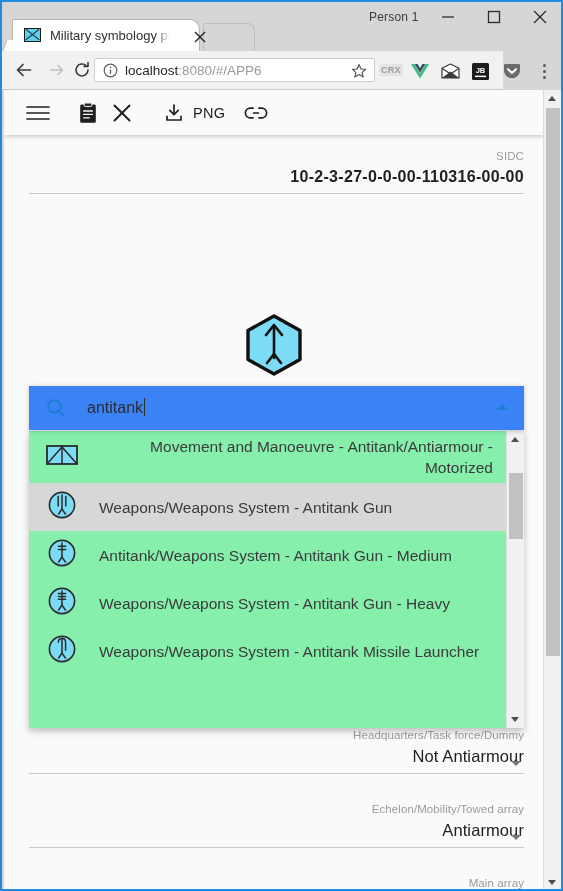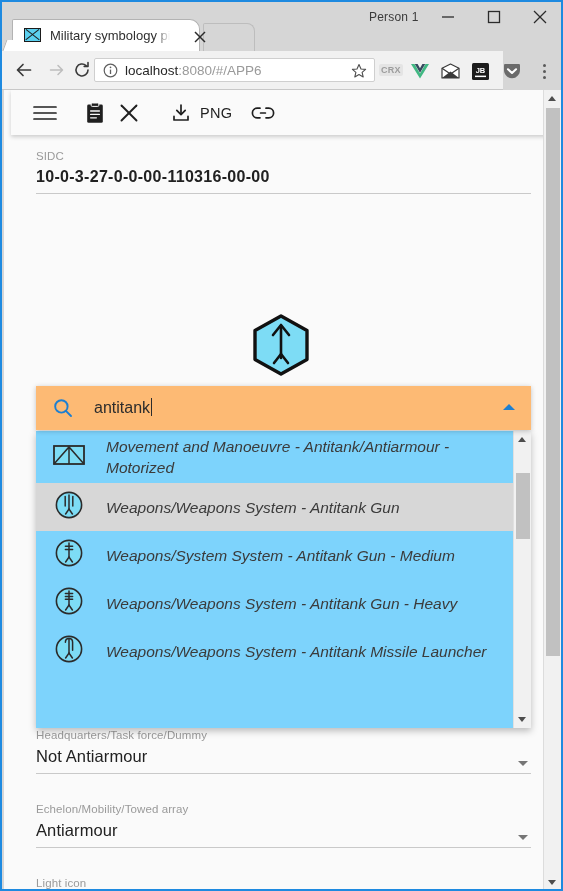--- a/index.html
+++ b/index.html
@@ -60,21 +60,21 @@
   .ext-crx{left:377px;top:13px;font-size:9px;color:#9c9c9c;background:#e4e4e4;
       border-radius:2px;padding:1px 2px;letter-spacing:.3px;font-weight:bold;}
   .ext-vue{left:409px;} .ext-mail{left:439px;} .ext-jb{left:470px;} .ext-pocket{left:501px;}
   .ext-menu{position:absolute;left:535px;top:11px;width:14px;height:18px;cursor:default;}
   .dot{position:absolute;left:6px;width:3px;height:3px;border-radius:50%;background:#5a5a5a;}
   .dot.d1{top:2px;} .dot.d2{top:8px;} .dot.d3{top:14px;}
 
   
   .viewport{position:absolute;left:2px;top:88px;width:557px;height:801px;background:#fafafa;
             overflow:hidden;}
-  .page{position:absolute;left:7px;top:0;width:478px;height:801px;background:#fafafa;}
+  .page{position:absolute;left:0;top:0;width:478px;height:801px;background:#fafafa;text-align:right;}
 
   .apptoolbar{position:absolute;left:0;top:0;width:540px;height:45px;background:#fafafa;
       box-shadow:0 2px 4px rgba(0,0,0,.18);z-index:5;}
   .tb-item{position:absolute;top:0;height:45px;display:flex;align-items:center;cursor:default;}
   .tb-menu{left:22px;} .tb-clip{left:75px;} .tb-close{left:108px;}
   .tb-png{left:160px;} .tb-link{left:240px;}
   .tb-png-label{margin-left:9px;font-size:14.5px;color:#1f1f1f;letter-spacing:.3px;}
 
   
   .field{position:absolute;left:25px;width:495px;}
@@ -89,32 +89,32 @@
   .f-status{top:565px;}
   .f-hq{top:639px;}
   .f-echelon{top:713px;}
   .f-main{top:787px;}
 
   
   .symbol-wrap{position:absolute;left:0;top:220px;width:540px;height:70px;
       display:flex;align-items:center;justify-content:center;}
 
   
-  .search-box{position:absolute;left:25px;top:296px;width:495px;height:44px;background:#fdba74;
+  .search-box{position:absolute;left:25px;top:296px;width:495px;height:44px;background:#3b82f6;
       box-shadow:0 1px 5px rgba(0,0,0,.22);z-index:20;box-sizing:border-box;}
   .search-icon{position:absolute;left:17px;top:12px;}
   .search-value{position:absolute;left:58px;top:12px;font-size:16px;color:#2c2c2c;}
   .search-caret-txt{display:inline-block;width:1px;height:18px;background:#2c2c2c;
       vertical-align:-3px;margin-left:1px;}
   .search-chevron{position:absolute;right:16px;top:18px;width:0;height:0;
       border-left:6px solid transparent;border-right:6px solid transparent;
       border-bottom:6px solid #1d7fd1;}
 
-  .dropdown{position:absolute;left:25px;top:341px;width:495px;height:297px;background:#7dd3fc;
-      box-shadow:0 3px 7px rgba(0,0,0,.26);z-index:19;overflow:hidden;font-style:italic;}
+  .dropdown{position:absolute;left:25px;top:341px;width:495px;height:297px;background:#86efac;
+      box-shadow:0 3px 7px rgba(0,0,0,.26);z-index:19;overflow:hidden;}
   .dd-list{position:absolute;left:0;top:0;width:478px;height:297px;}
   .dd-item{position:relative;display:flex;align-items:center;min-height:48px;
       padding:5px 14px 5px 16px;box-sizing:border-box;cursor:default;}
   .dd-item.selected{background:#d7d7d7;}
   .dd-label{margin-left:20px;font-size:15.5px;color:#3b3b3b;line-height:21px;}
 
   
   .dd-scroll{position:absolute;right:0;top:0;width:17px;height:297px;background:#f1f1f1;
       border-left:1px solid #e0e0e0;}
   .dd-arrow{position:absolute;left:0;width:17px;height:17px;}
@@ -287,21 +287,21 @@
           <svg width="24" height="14" viewBox="0 0 24 14">
               <path d="M9.6 7H14.4" fill="none" stroke="#1f1f1f" stroke-width="1.7" stroke-linecap="round"></path>
               <path d="M9 2.2H6.2a4.8 4.8 0 0 0 0 9.6H9" fill="none" stroke="#1f1f1f" stroke-width="1.7" stroke-linecap="round"></path>
               <path d="M15 2.2h2.8a4.8 4.8 0 0 1 0 9.6H15" fill="none" stroke="#1f1f1f" stroke-width="1.7" stroke-linecap="round"></path>
             </svg>
         </div>
       </div>
 
       <div class="field f-sidc">
         <div class="field-label">SIDC</div>
-        <div class="field-value bold">10-0-3-27-0-0-00-110316-00-00</div>
+        <div class="field-value bold">10-2-3-27-0-0-00-110316-00-00</div>
         <div class="field-rule"></div>
       </div>
 
       <div class="symbol-wrap">
         <svg width="66" height="66" viewBox="0 0 66 66">
           <polygon points="33,4 59,18.5 59,47.5 33,62 7,47.5 7,18.5" fill="#7DDCF5" stroke="#111111" stroke-width="3.4" stroke-linejoin="round"></polygon>
           <g fill="none" stroke="#111111" stroke-width="2.6" stroke-linecap="round" stroke-linejoin="round">
             <line x1="33" y1="14" x2="33" y2="46"></line>
             <polyline points="25,23 33,13 41,23"></polyline>
             <polyline points="26,51 33,42 40,51"></polyline>
@@ -354,21 +354,21 @@
               <svg width="34" height="30" viewBox="0 0 34 30">
                   <circle cx="17" cy="15" r="12.6" fill="#7DDCF5" stroke="#2b2b2b" stroke-width="1.6"></circle>
                   <g fill="none" stroke="#2b2b2b" stroke-width="1.5" stroke-linecap="round">
                     <line x1="17" y1="5" x2="17" y2="19"></line>
                     <line x1="13.4" y1="8.3" x2="20.6" y2="8.3"></line>
                     <line x1="13.4" y1="11.6" x2="20.6" y2="11.6"></line>
                     <polyline points="13.6,24 17,19 20.4,24"></polyline>
                   </g>
                 </svg>
             </span>
-            <span class="dd-label">Weapons/System System - Antitank Gun - Medium</span>
+            <span class="dd-label">Antitank/Weapons System - Antitank Gun - Medium</span>
           </div>
 
           <div class="dd-item">
             <span>
               <svg width="34" height="30" viewBox="0 0 34 30">
                   <circle cx="17" cy="15" r="12.6" fill="#7DDCF5" stroke="#2b2b2b" stroke-width="1.6"></circle>
                   <g fill="none" stroke="#2b2b2b" stroke-width="1.5" stroke-linecap="round">
                     <line x1="17" y1="5" x2="17" y2="19"></line>
                     <line x1="13.4" y1="7.5" x2="20.6" y2="7.5"></line>
                     <line x1="13.4" y1="10.4" x2="20.6" y2="10.4"></line>
@@ -426,21 +426,21 @@
       </div>
 
       <div class="field f-echelon">
         <div class="field-label">Echelon/Mobility/Towed array</div>
         <div class="field-value">Antiarmour</div>
         <div class="field-rule"></div>
         <span class="caret" style="top:32px;"></span>
       </div>
 
       <div class="field f-main">
-        <div class="field-label">Light icon</div>
+        <div class="field-label">Main array</div>
 
       </div>
 
     </div>
 
     <div class="page-scroll">
       <div class="ps-arrow up">
           <i></i>
         </div>
       <div class="ps-thumb"></div>

